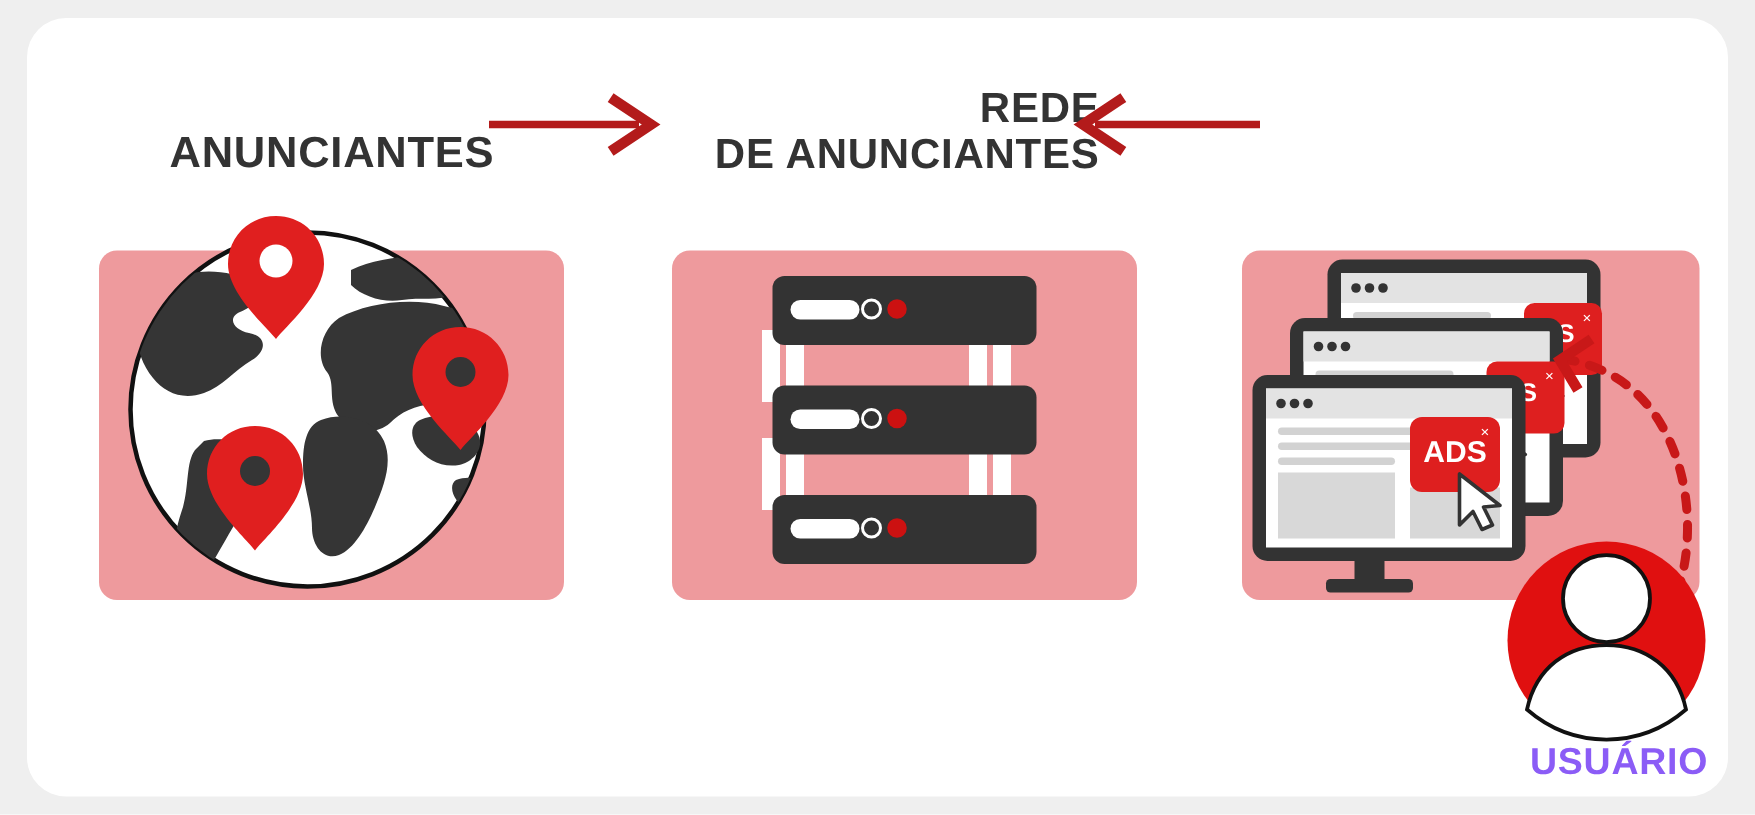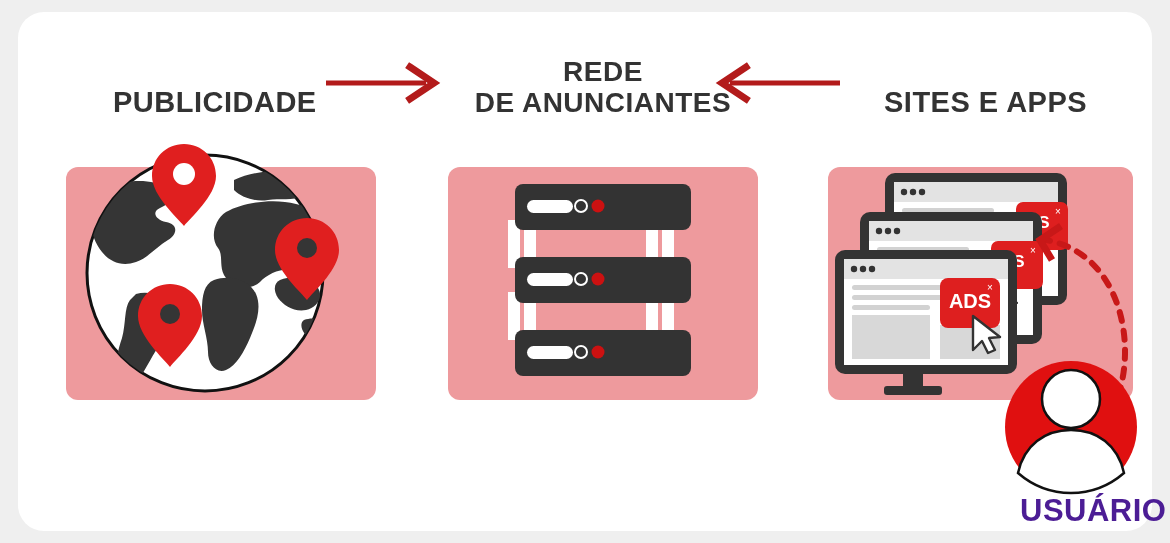--- a/index.html
+++ b/index.html
@@ -20,53 +20,52 @@
     position:absolute;
     font-weight:bold;
     color:#333333;
     letter-spacing:0.5px;
     white-space:nowrap;
     line-height:1.12;
   }
   #lbl-advertisers{ left:95px; top:74px; font-size:29px; }
   #lbl-network{
     left:455px; top:44px; width:260px;
-    font-size:28px; text-align:center;
+    font-size:28px; text-align:right;
   }
   #lbl-sites{ left:866px; top:74px; font-size:29px; }
   #lbl-user{
-    left:1002px; top:482px; font-size:31px;
-    color:#4c1d95;
+    left:1002px; top:482px; font-size:25px;
+    color:#8b5cf6;
   }
   
   .panel{
     position:absolute;
     background:#ee9a9d;
     border-radius:12px;
   }
   #panel-advertisers{ left:48px; top:155px; width:310px; height:233px; }
   #panel-network{    left:430px; top:155px; width:310px; height:233px; }
   #panel-sites{      left:810px; top:155px; width:305px; height:233px; }
 
   
   .svg-layer{position:absolute;left:0;top:0;overflow:visible;}
 </style>
 </head>
 <body>
 
 <div class="card">
 
-  <div class="label" id="lbl-advertisers">PUBLICIDADE</div>
+  <div class="label" id="lbl-advertisers">ANUNCIANTES</div>
 
   <div class="label" id="lbl-network">
     <div>REDE</div>
     <div>DE ANUNCIANTES</div>
   </div>
 
-  <div class="label" id="lbl-sites">SITES E APPS</div>
 
   <div class="label" id="lbl-user">USUÁRIO</div>
 
   <svg class="svg-layer" width="1134" height="519">
 
     <g>
       <line x1="308" y1="71" x2="408" y2="71" stroke="#b31b1b" stroke-width="5"></line>
       <polyline points="392,55 416,71 392,87" fill="none" stroke="#b31b1b" stroke-width="7" stroke-linecap="square" stroke-linejoin="miter"></polyline>
     </g>
 

